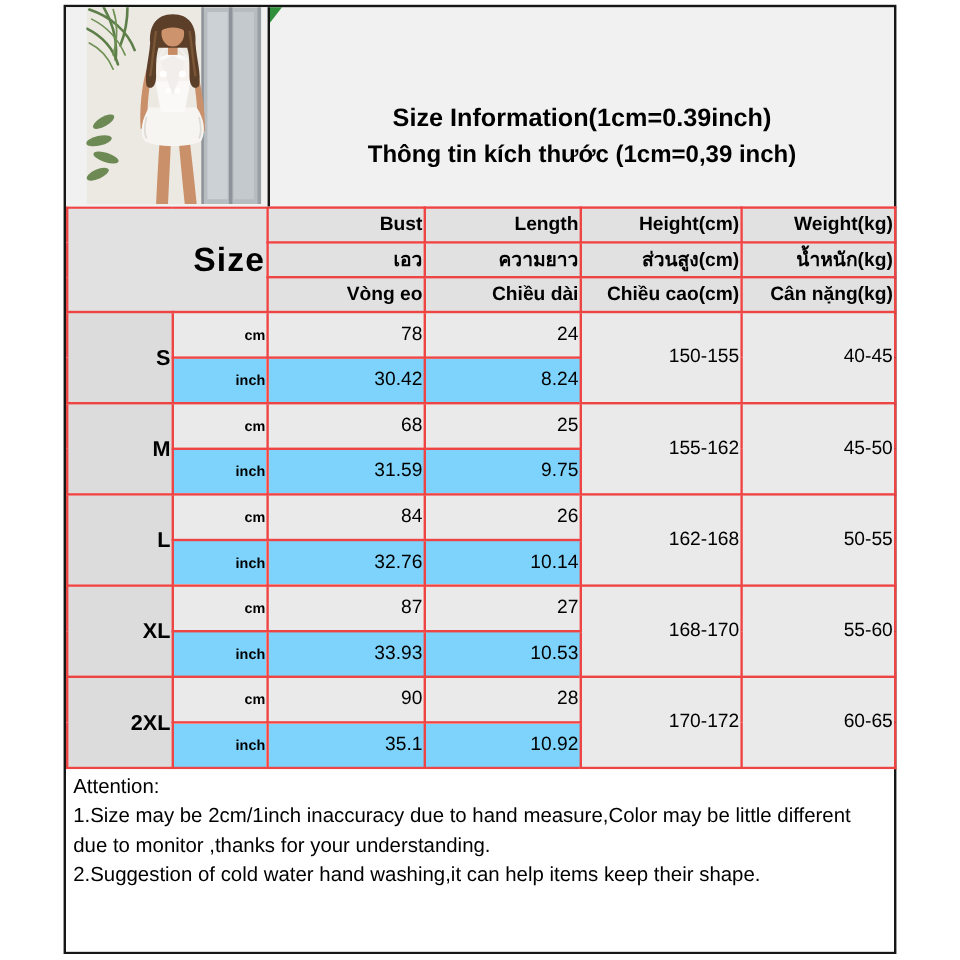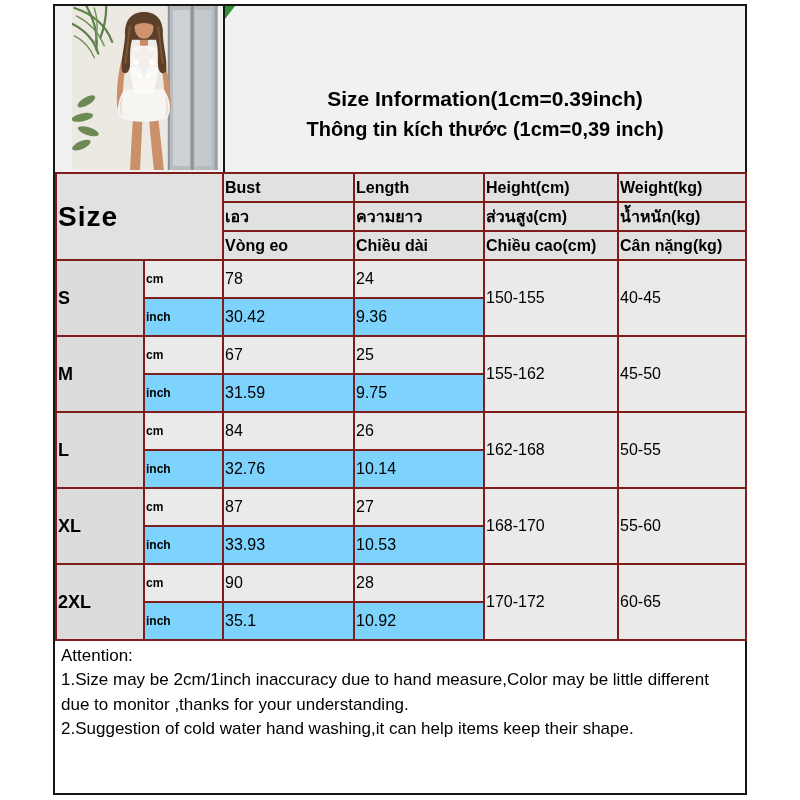--- a/index.html
+++ b/index.html
@@ -21,21 +21,21 @@
     position:absolute;left:170px;top:0;width:0;height:0;
     border-top:13px solid #2f8f3a;border-right:10px solid transparent;
   }
   .title-cell{flex:1;display:flex;flex-direction:column;justify-content:center;align-items:center;gap:7px;padding-top:10px;}
   .title-en{font-size:21px;font-weight:bold;letter-spacing:0px;margin-top:40px;}
   .title-th{font-size:19px;font-weight:bold;}
   .title-vi{font-size:20px;font-weight:bold;}
   
   table.size-table{border-collapse:collapse;width:100%;table-layout:fixed;flex:0 0 auto;}
   .size-table td{
-    border:2px solid #7f1d1d;text-align:left;vertical-align:middle;
+    border:2px solid #ef4444;text-align:right;vertical-align:middle;
     font-size:16px;overflow:hidden;white-space:nowrap;
   }
   .size-table tr.hdr td{height:25px;font-weight:bold;background:#e1e1e1;}
   td.size-hd{font-size:28px;font-weight:bold;background:#dcdcdc;letter-spacing:1px;}
   tr.cm-row td{height:34px;background:#eaeaea;}
   tr.inch-row td{height:34px;background:#7dd3fc;}
   td.lbl{font-weight:bold;font-size:18px;background:#dcdcdc !important;}
   td.unit{font-weight:bold;font-size:12px;}
   td.merged{background:#eaeaea !important;font-size:16px;}
   td.val{font-size:16px;}
@@ -157,27 +157,27 @@
         <td class="lbl" rowspan="2">S</td>
         <td class="unit">cm</td>
         <td class="val">78</td>
         <td class="val">24</td>
         <td class="merged" rowspan="2">150-155</td>
         <td class="merged" rowspan="2">40-45</td>
       </tr>
       <tr class="inch-row">
         <td class="unit">inch</td>
         <td class="val">30.42</td>
-        <td class="val">9.36</td>
+        <td class="val">8.24</td>
       </tr>
 
       <tr class="cm-row">
         <td class="lbl" rowspan="2">M</td>
         <td class="unit">cm</td>
-        <td class="val">67</td>
+        <td class="val">68</td>
         <td class="val">25</td>
         <td class="merged" rowspan="2">155-162</td>
         <td class="merged" rowspan="2">45-50</td>
       </tr>
       <tr class="inch-row">
         <td class="unit">inch</td>
         <td class="val">31.59</td>
         <td class="val">9.75</td>
       </tr>
 

